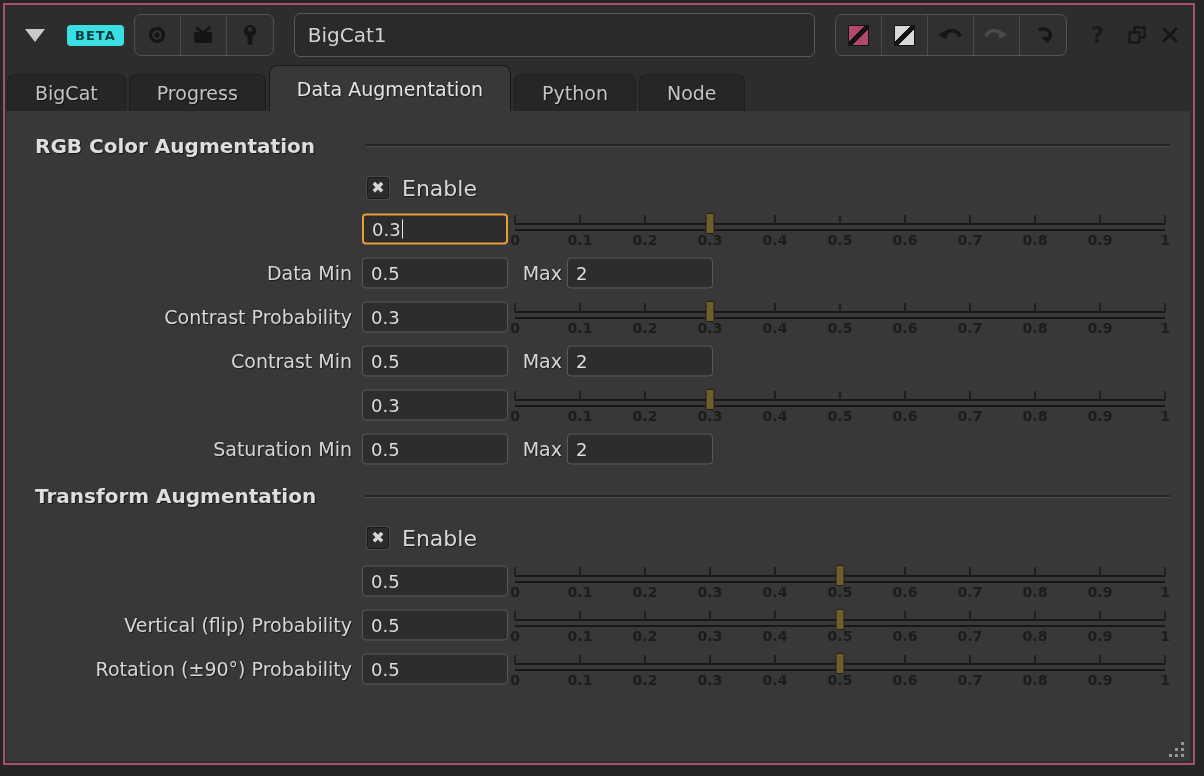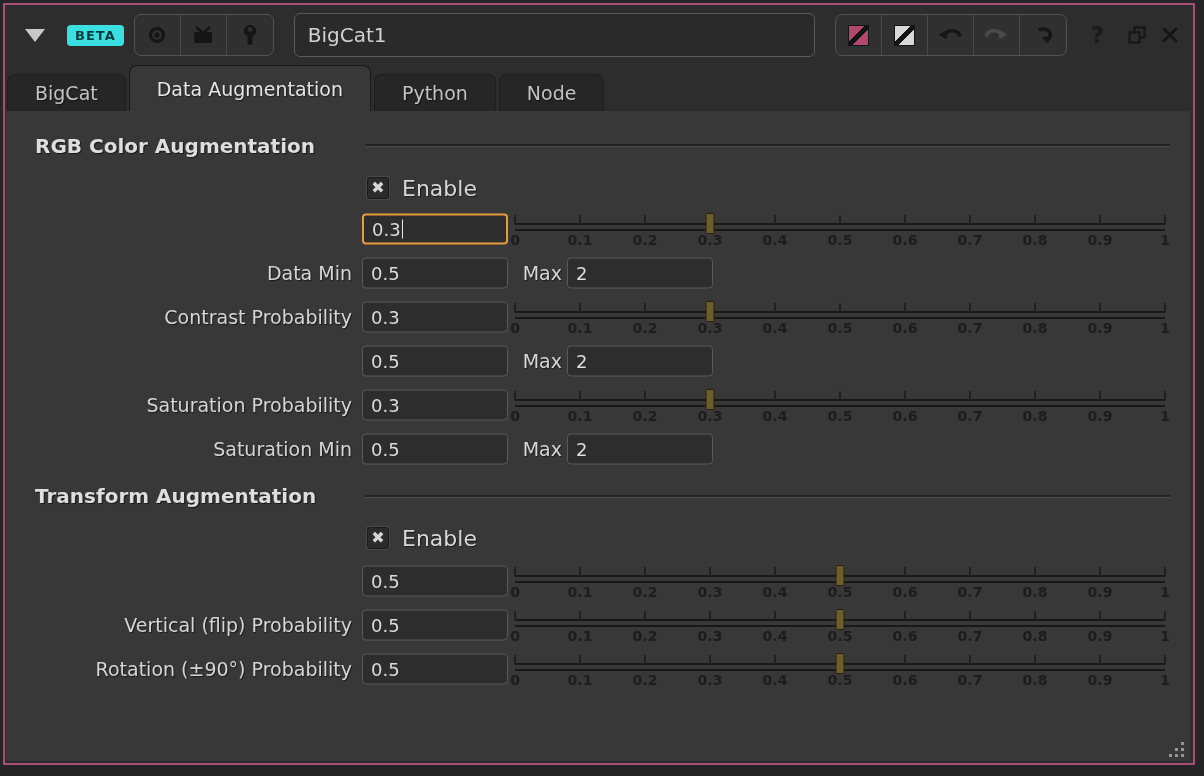--- a/index.html
+++ b/index.html
@@ -127,20 +127,21 @@
       </div>
       <div class="winbtn">
         <svg width="18" height="18">
             <path d="M3 3 L15 15 M15 3 L3 15" stroke="#161616" stroke-width="3" stroke-linecap="round"></path>
           </svg>
       </div>
     </div>
 
     <div class="tabstrip">
       <div class="tab">BigCat</div>
+      <div class="tab">Progress</div>
       <div class="tab active">Data Augmentation</div>
       <div class="tab">Python</div>
       <div class="tab">Node</div>
     </div>
 
     <div class="content">
 
       <div class="sect-head" style="top:21px">RGB Color Augmentation</div>
       <div class="divider" style="top:33px"></div>
 
@@ -222,31 +223,31 @@
             <div class="sl-label" style="left: 80%;">0.8</div>
             <div class="sl-tick" style="left: 90%;"></div>
             <div class="sl-label" style="left: 90%;">0.9</div>
             <div class="sl-tick" style="left: 100%;"></div>
             <div class="sl-label" style="left: 100%;">1</div>
             <div class="sl-handle" style="left: 30%;"></div>
           </div>
       </div>
 
       <div class="row" style="top:232px">
+        <div class="plabel">Contrast Min</div>
         <div class="field">
             <span>0.5</span>
           </div>
         <div class="maxlabel">Max</div>
         <div class="field max">
             <span>2</span>
           </div>
       </div>
 
       <div class="row" style="top:276px">
-        <div class="plabel">Saturation Probability</div>
         <div class="field">
             <span>0.3</span>
           </div>
         <div class="slider">
             <div class="sl-track"></div>
             <div class="sl-tick" style="left: 0%;"></div>
             <div class="sl-label" style="left: 0%;">0</div>
             <div class="sl-tick" style="left: 10%;"></div>
             <div class="sl-label" style="left: 10%;">0.1</div>
             <div class="sl-tick" style="left: 20%;"></div>

